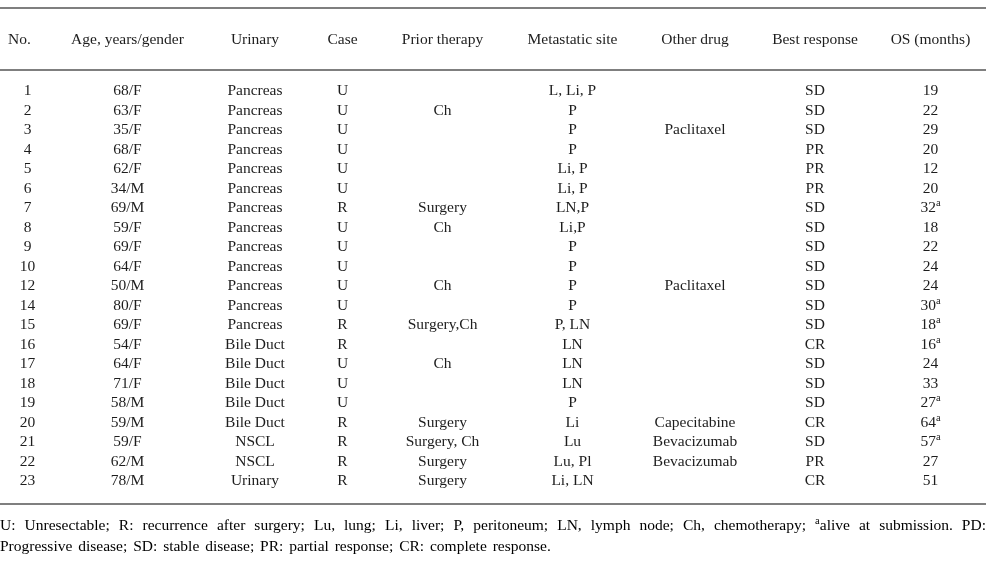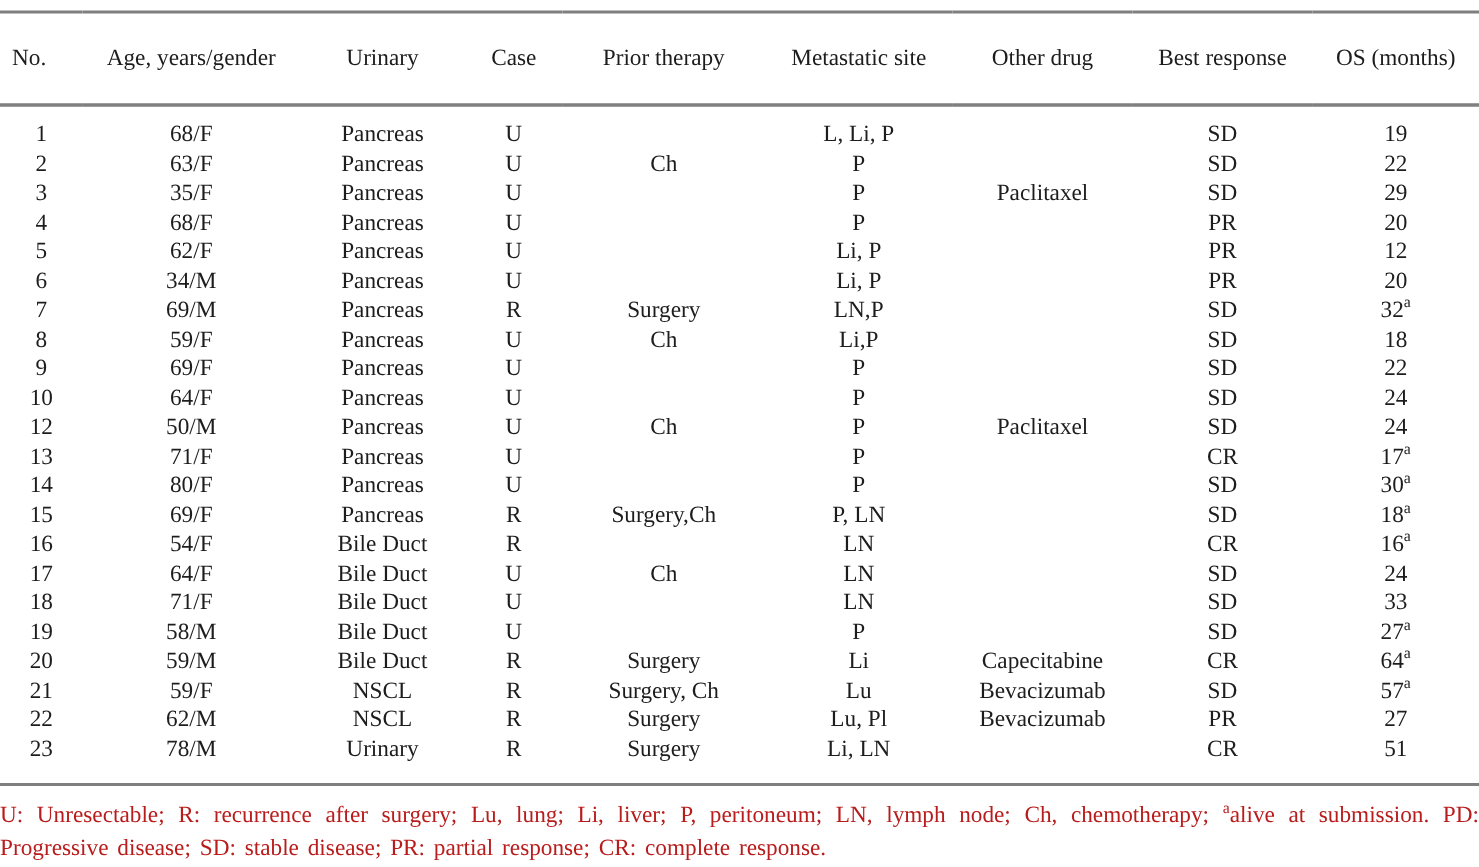--- a/index.html
+++ b/index.html
@@ -64,21 +64,21 @@
     background: #7f7f7f;
     margin-top: 13px;
   }
   .footnote {
     margin: 9px 0 0 0;
     width: 986px;
     font-size: 15.5px;
     line-height: 21.5px;
     text-align: justify;
     word-spacing: 2px;
-    color: #b91c1c;
+    color: #000000;
   }
 </style>
 </head>
 <body>
 
 <div class="page">
 
   <table class="paper-table">
     <colgroup>
       <col style="width:55px">
@@ -220,31 +220,20 @@
           <td>50/M</td>
           <td>Pancreas</td>
           <td>U</td>
           <td>Ch</td>
           <td>P</td>
           <td>Paclitaxel</td>
           <td>SD</td>
           <td>24</td>
         </tr>
         <tr>
-          <td>13</td>
-          <td>71/F</td>
-          <td>Pancreas</td>
-          <td>U</td>
-          <td></td>
-          <td>P</td>
-          <td></td>
-          <td>CR</td>
-          <td>17<sup>a</sup></td>
-        </tr>
-        <tr>
           <td>14</td>
           <td>80/F</td>
           <td>Pancreas</td>
           <td>U</td>
           <td></td>
           <td>P</td>
           <td></td>
           <td>SD</td>
           <td>30<sup>a</sup></td>
         </tr>

